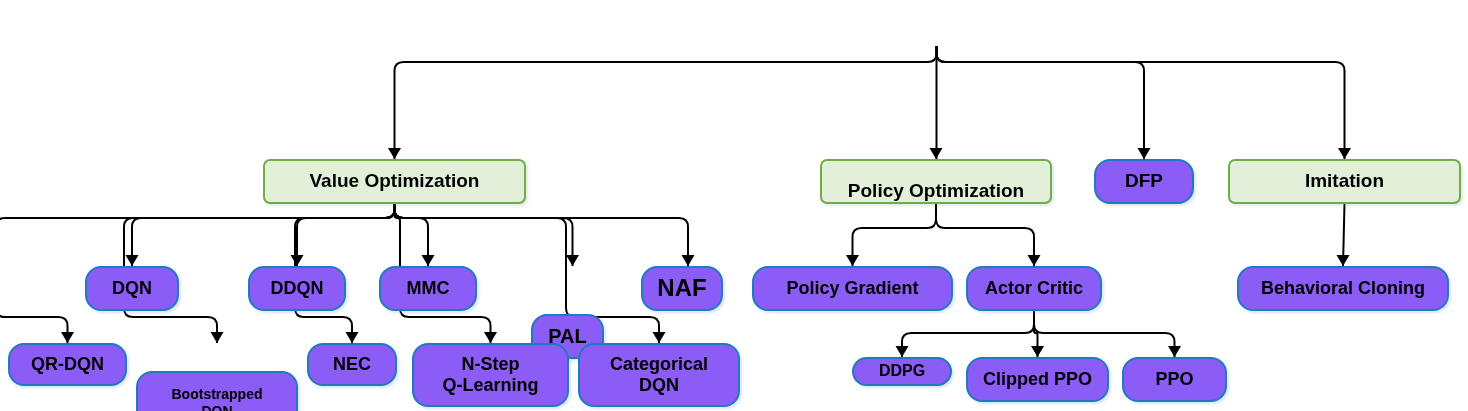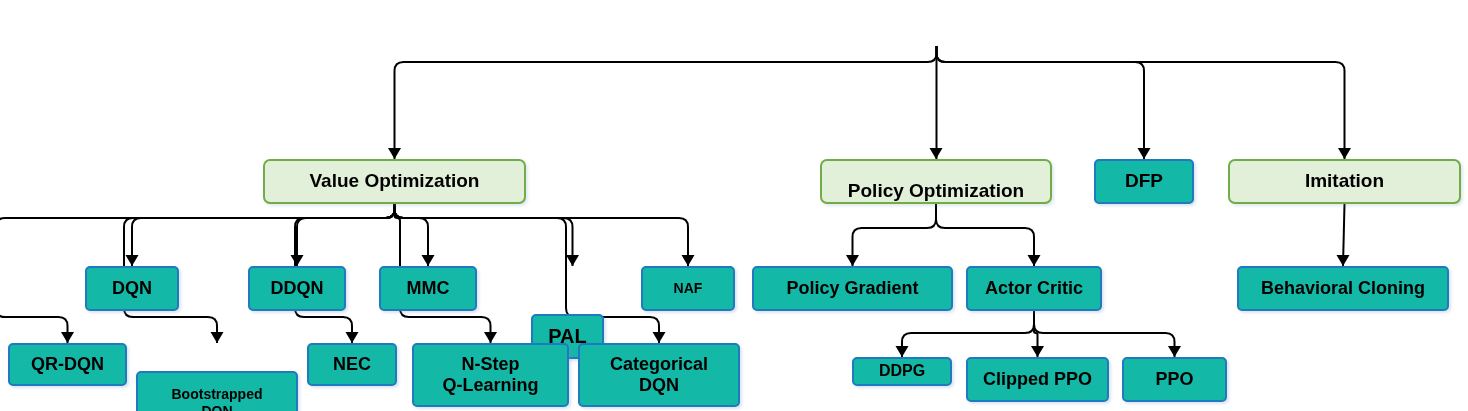--- a/index.html
+++ b/index.html
@@ -39,23 +39,23 @@
     background: #e2efd9;
     border: 2px solid #6fa githubs;
   }
   .node.green {
     background: #e2efd9;
     border: 2px solid #70ad47;
     border-radius: 7px;
     box-shadow: 2px 2px 3px rgba(120,150,190,0.22);
   }
   .node.blue {
-    background: #14b8a6;
+    background: #8b5cf6;
     border: 2.5px solid #1f7ac0;
-    border-radius: 5px;
+    border-radius: 16px;
     box-shadow: 2px 2px 3px rgba(120,150,190,0.25);
   }
   .node .label {
     display: block;
     width: 100%;
     white-space: pre-line;
   }
 </style>
 </head>
 <body>
@@ -120,21 +120,21 @@
     </div>
     <div class="node blue" style="left: 248px; top: 266px; width: 98px; height: 45px; font-size: 18px;">
       <span class="label">DDQN</span>
     </div>
     <div class="node blue" style="left: 379px; top: 266px; width: 98px; height: 45px; font-size: 18px;">
       <span class="label">MMC</span>
     </div>
     <div class="node blue" style="left: 531px; top: 266px; width: 73px; height: 45px; font-size: 20px; margin-top: 48px;">
       <span class="label">PAL</span>
     </div>
-    <div class="node blue" style="left: 641px; top: 266px; width: 94px; height: 45px; font-size: 14px;">
+    <div class="node blue" style="left: 641px; top: 266px; width: 82px; height: 45px; font-size: 24px;">
       <span class="label">NAF</span>
     </div>
     <div class="node blue" style="left: 752px; top: 266px; width: 201px; height: 45px; font-size: 18px;">
       <span class="label">Policy Gradient</span>
     </div>
     <div class="node blue" style="left: 966px; top: 266px; width: 136px; height: 45px; font-size: 18px;">
       <span class="label">Actor Critic</span>
     </div>
     <div class="node blue" style="left: 1237px; top: 266px; width: 212px; height: 45px; font-size: 18px;">
       <span class="label">Behavioral Cloning</span>

